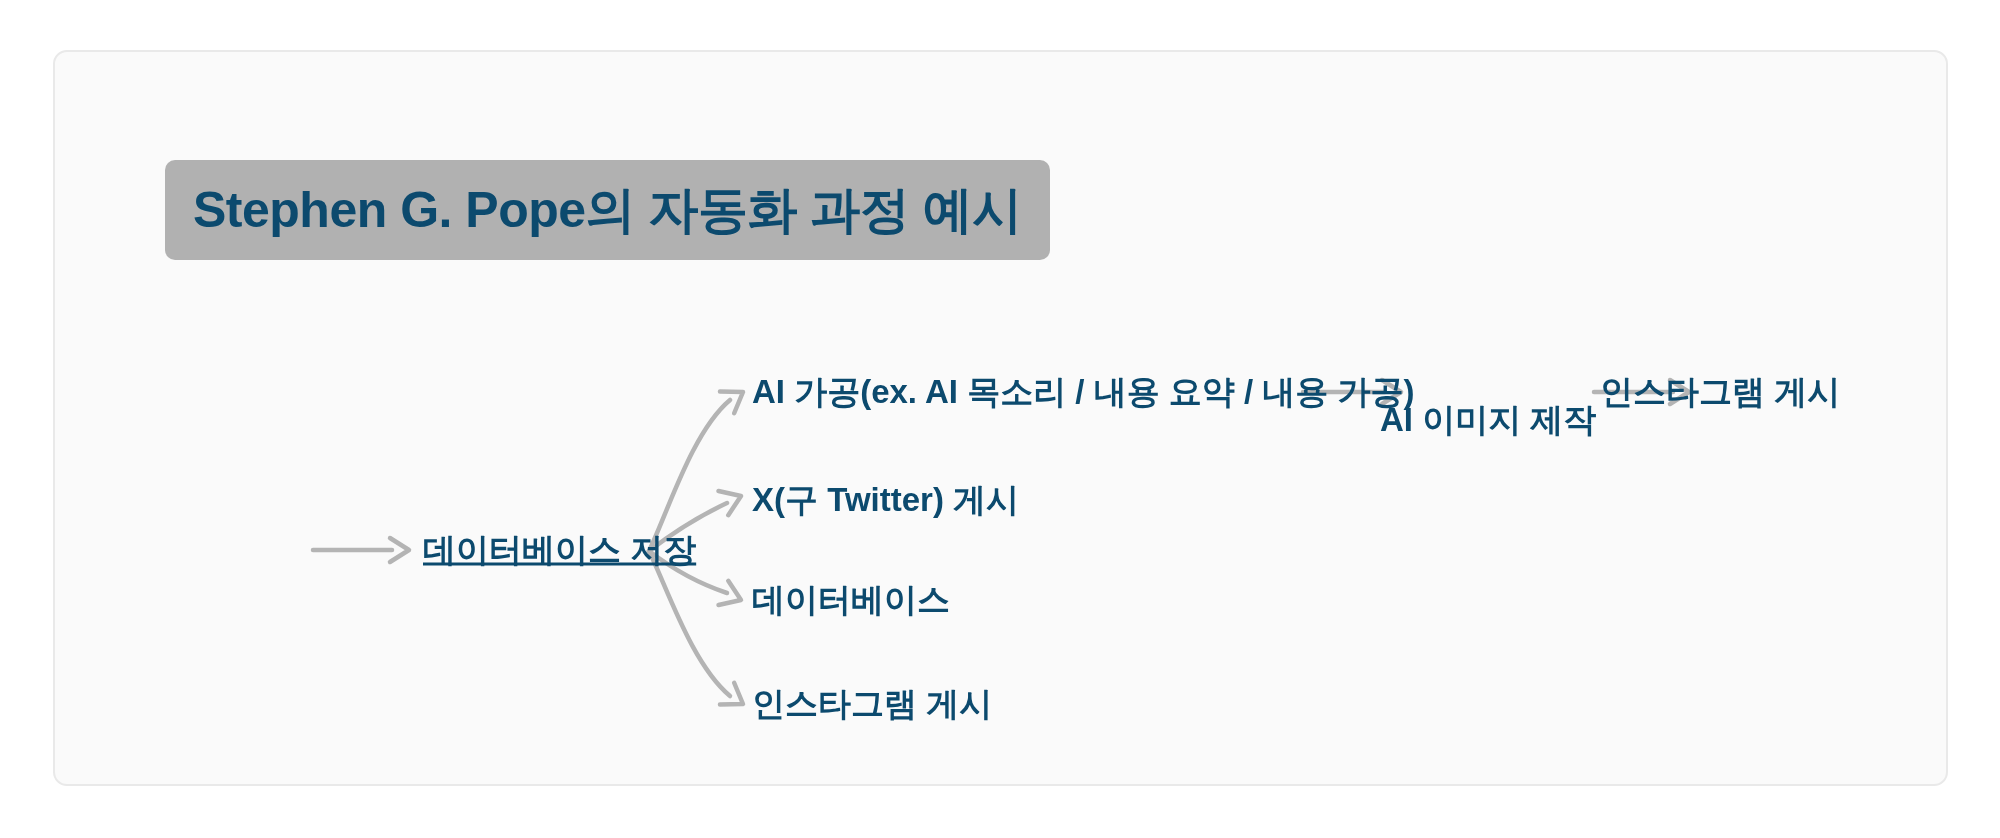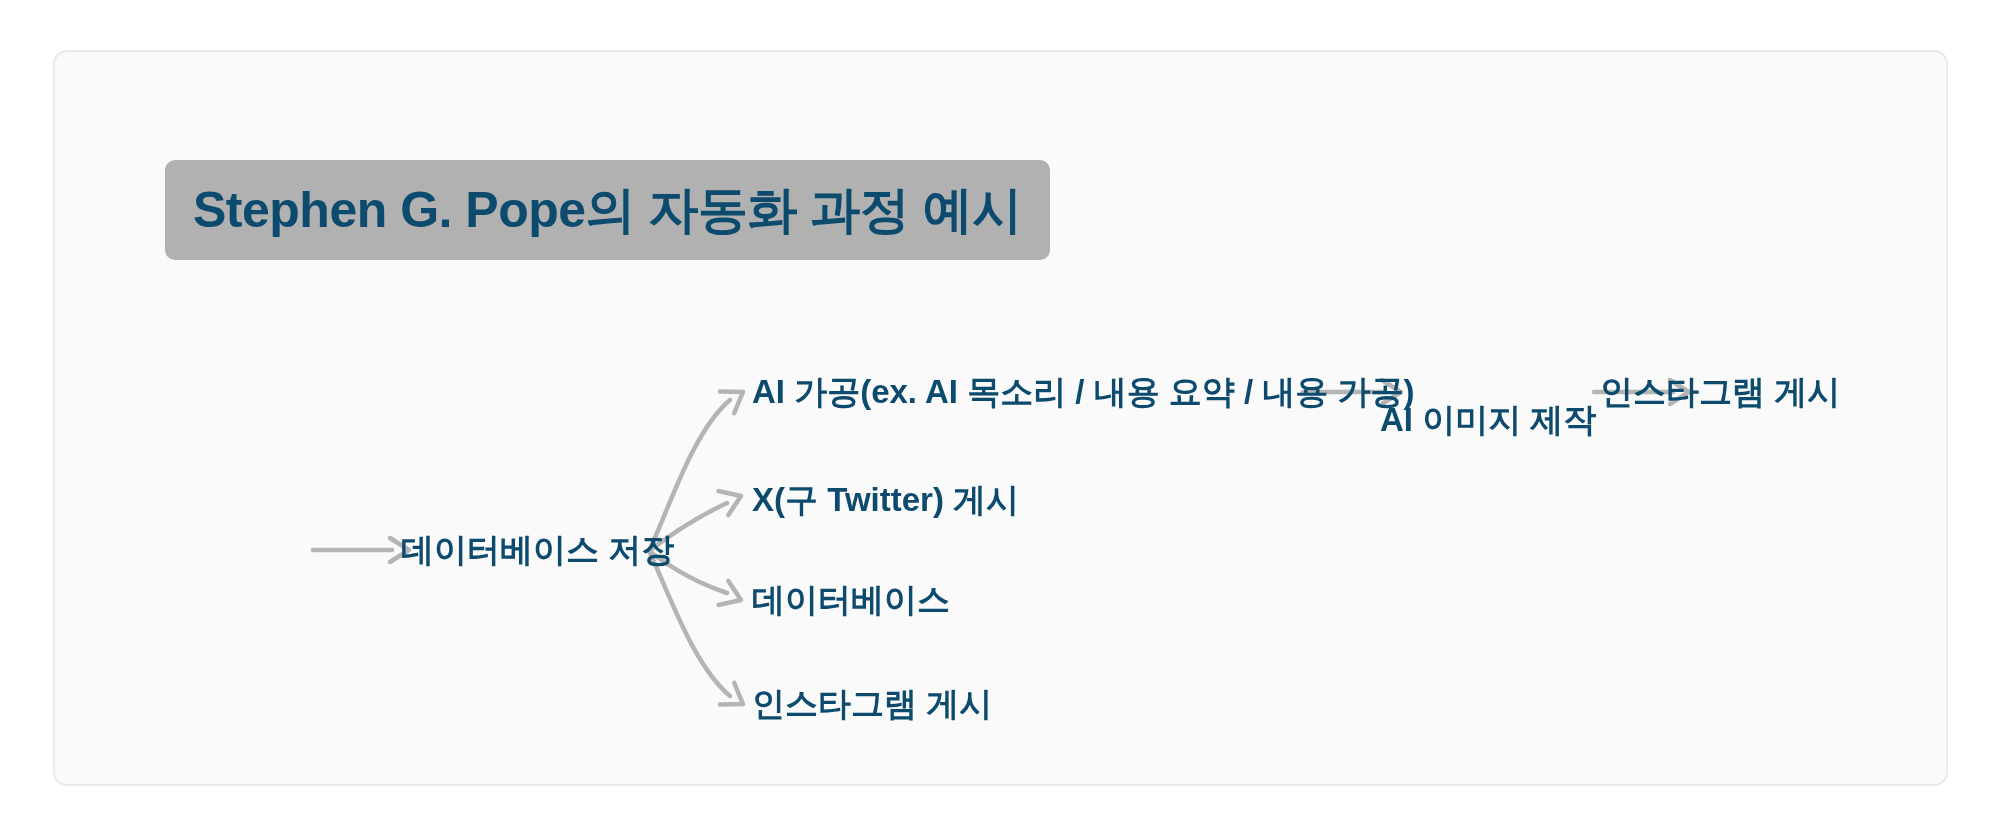--- a/index.html
+++ b/index.html
@@ -57,20 +57,20 @@
       <path d="M-19 -13 L0 0 L-19 13" transform="translate(743 704) rotate(33)"></path>
 
       <line x1="1303" y1="392" x2="1385" y2="392"></line>
       <path d="M-19 -12 L0 0 L-19 12" transform="translate(1401 392)"></path>
 
       <line x1="1594" y1="392" x2="1673" y2="392"></line>
       <path d="M-19 -12 L0 0 L-19 12" transform="translate(1689 392)"></path>
     </svg>
   </div>
 
-  <div class="node" style="left:401px;  top:550px;">데이터베이스 저장</div>
+  <div class="node" style="left:423px;  top:550px;text-decoration:underline;">데이터베이스 저장</div>
   <div class="node" style="left:752px;  top:392px;">AI 가공(ex. AI 목소리 / 내용 요약 / 내용 가공)</div>
   <div class="node" style="left:1380px; top:392px;margin-top:28px;">AI 이미지 제작</div>
   <div class="node" style="left:1600px; top:392px;">인스타그램 게시</div>
   <div class="node" style="left:752px;  top:500px;">X(구 Twitter) 게시</div>
   <div class="node" style="left:752px;  top:600px;">데이터베이스</div>
   <div class="node" style="left:752px;  top:704px;">인스타그램 게시</div>
 </div>
 
 </body></html>

